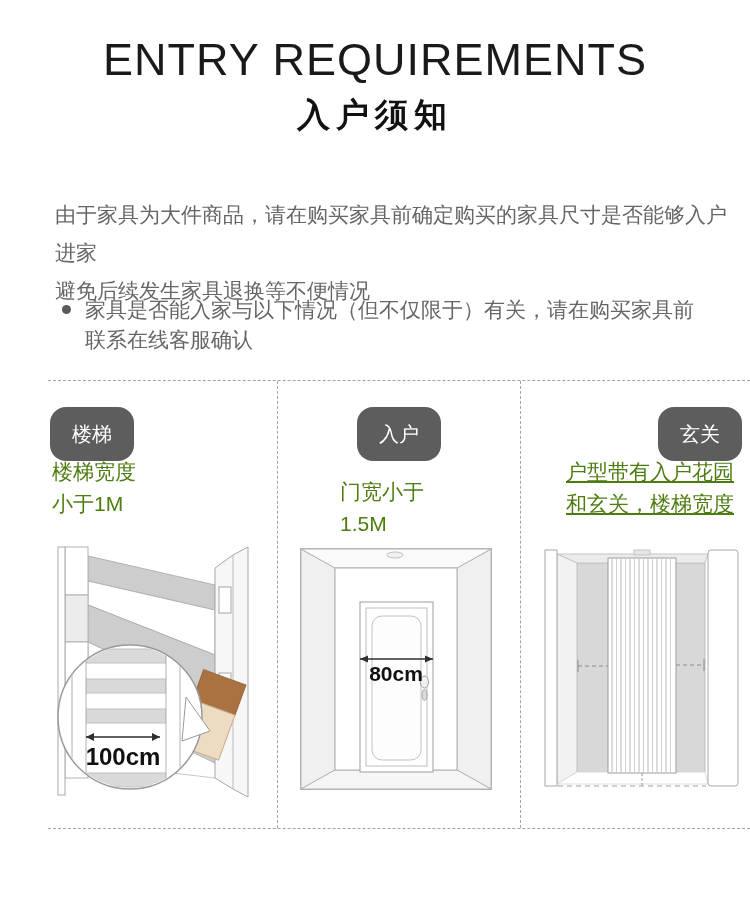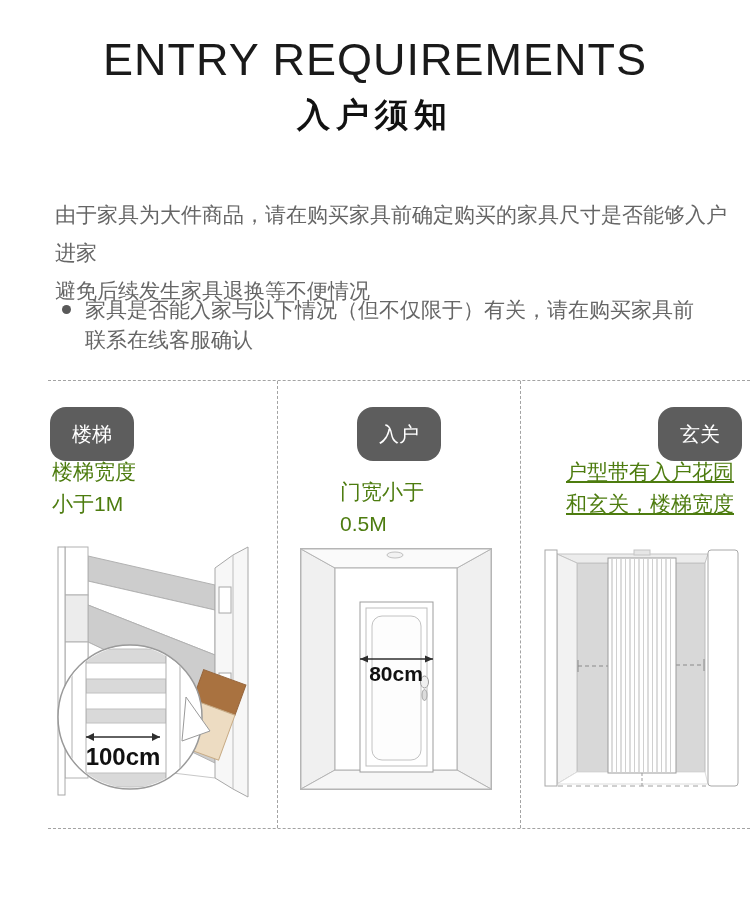--- a/index.html
+++ b/index.html
@@ -112,21 +112,21 @@
       <polygon points="36,192 44,188 44,196" fill="#2e2e2e"></polygon>
       <polygon points="110,192 102,188 102,196" fill="#2e2e2e"></polygon>
       <text x="73" y="220" text-anchor="middle" font-size="24" font-weight="bold" fill="#111111">100cm</text>
     </g>
     <polygon points="136,152 160,186 132,196" fill="#ffffff" stroke="#9a9a9a"></polygon>
   </svg>
 
   <div class="abs badge" style="left:357px;top:407px;">入户</div>
   <div class="abs desc" style="left:340px;top:456px;margin-top:20px;">
     <div>门宽小于</div>
-    <div>0.5M</div>
+    <div>1.5M</div>
   </div>
 
   <svg class="abs" style="left:300px;top:548px;" width="192" height="242" viewBox="0 0 192 242">
     <polygon points="1,1 35,20 35,222 1,241" fill="#f0f0f0" stroke="#b5b5b5"></polygon>
     <polygon points="191,1 157,20 157,222 191,241" fill="#f0f0f0" stroke="#b5b5b5"></polygon>
     <polygon points="1,1 191,1 157,20 35,20" fill="#fafafa" stroke="#b5b5b5"></polygon>
     <polygon points="1,241 35,222 157,222 191,241" fill="#f6f6f6" stroke="#b5b5b5"></polygon>
     <rect x="35" y="20" width="122" height="202" fill="#ffffff" stroke="#b0b0b0"></rect>
     <rect x="0.5" y="0.5" width="191" height="241" fill="none" stroke="#b5b5b5"></rect>
     <ellipse cx="95" cy="7" rx="8" ry="3" fill="#f2f2f2" stroke="#c0c0c0"></ellipse>

